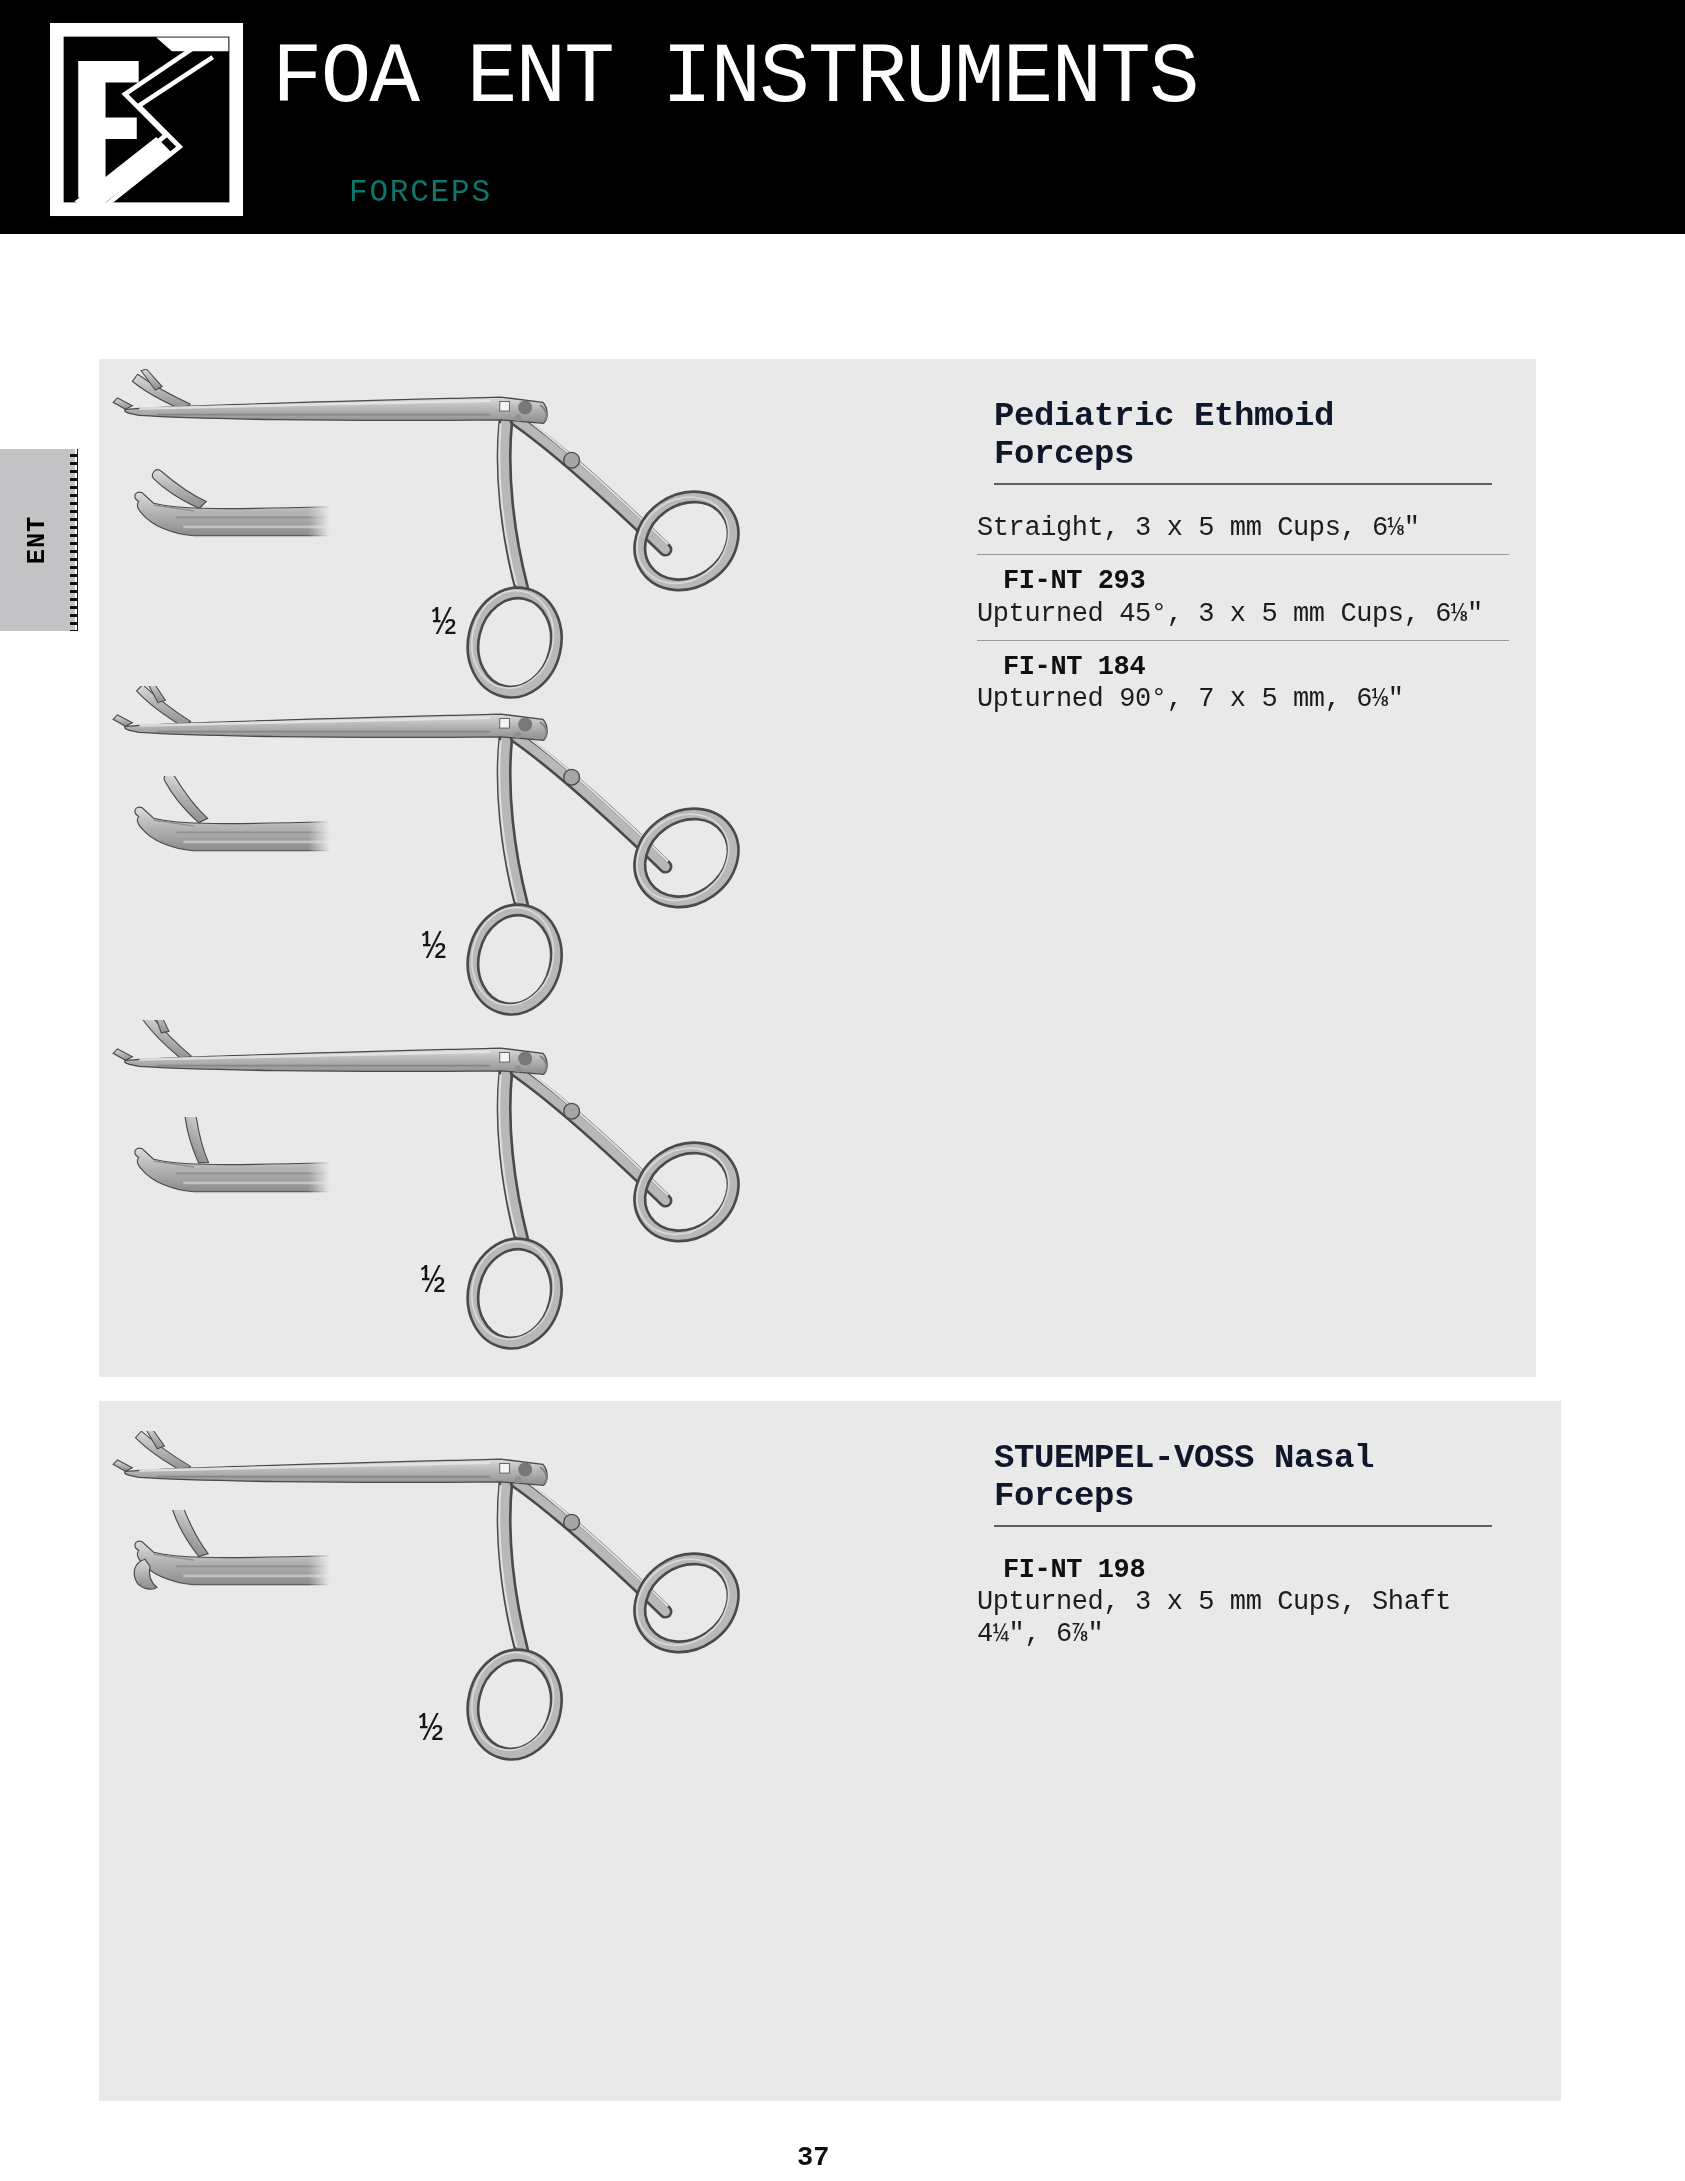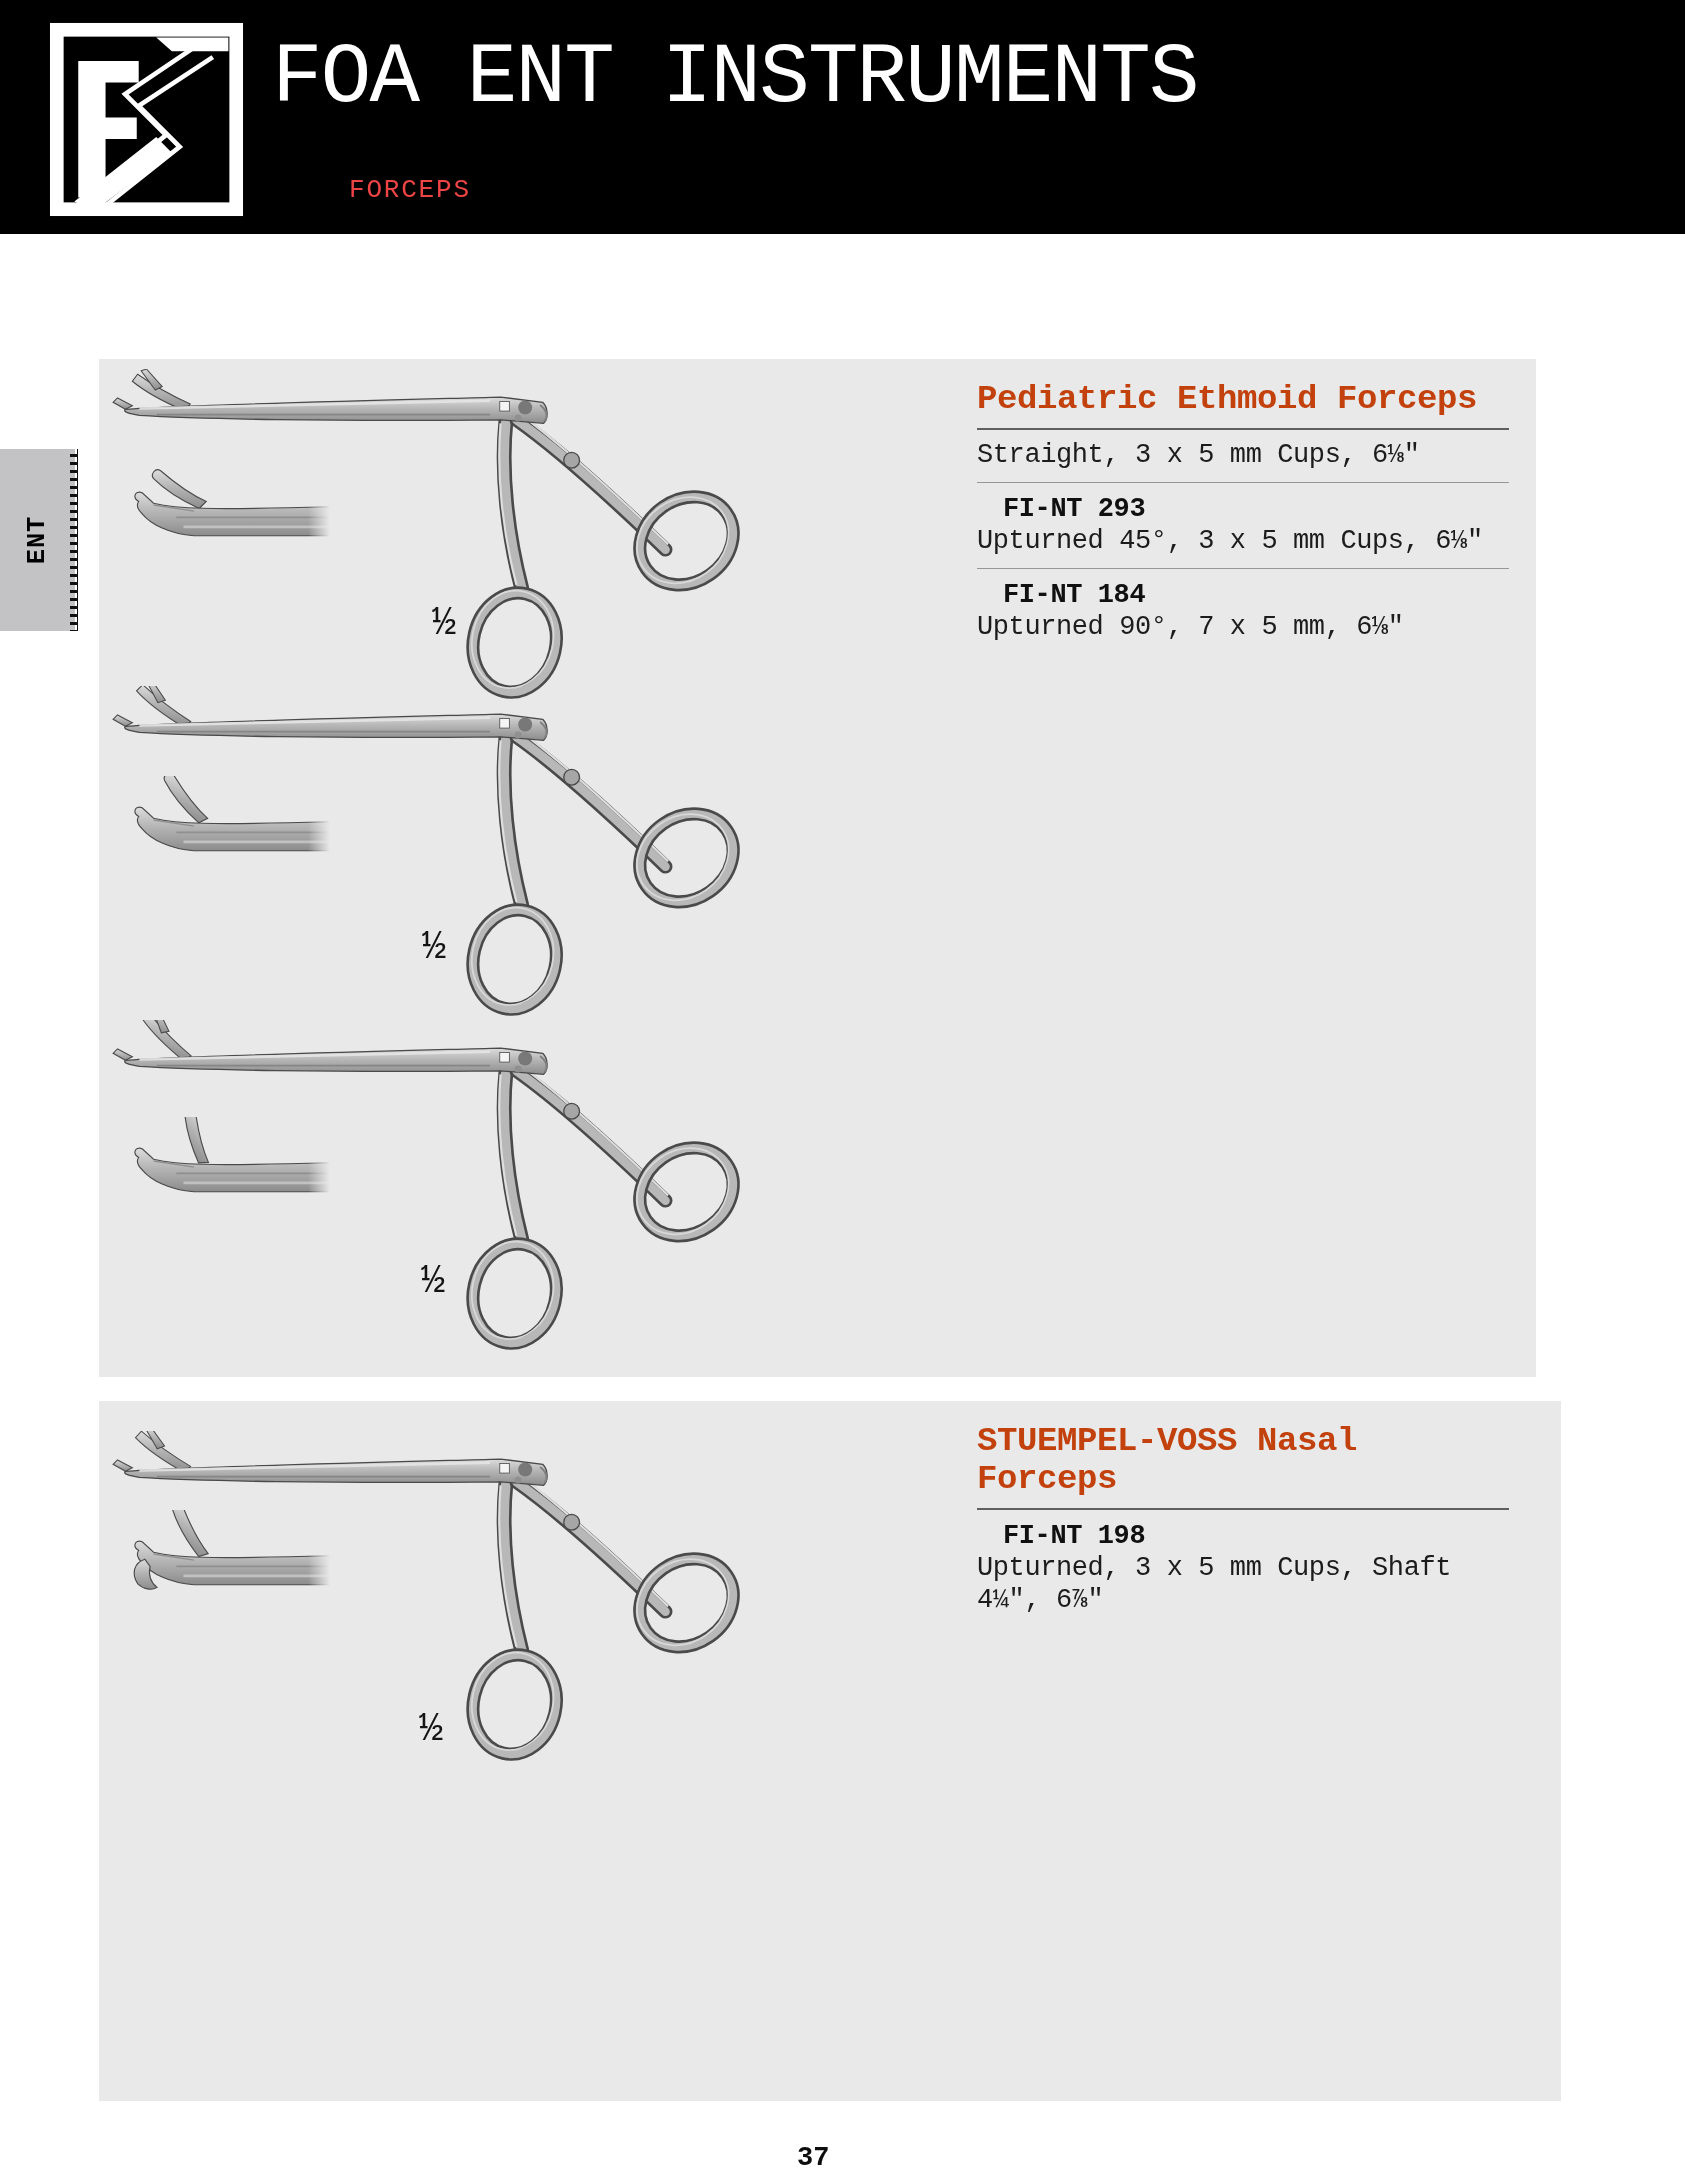--- a/index.html
+++ b/index.html
@@ -16,21 +16,21 @@
     font-family:Liberation Mono, monospace;color:var(--ink);
   }
   
   .header{position:absolute;left:0;top:0;width:1685px;height:234px;background:var(--header-bg);}
   .logo{position:absolute;left:49px;top:21px;width:195px;height:197px;}
   .page-title{
     position:absolute;left:272px;top:30px;color:#ffffff;font-size:85px;font-weight:400;
     letter-spacing:-1.8px;white-space:nowrap;transform:scaleX(.99);transform-origin:left top;
   }
   .page-subtitle{
-    position:absolute;left:349px;top:175px;color:#ef4444;font-size:26px;font-weight:400;
+    position:absolute;left:349px;top:175px;color:#0f766e;font-size:31px;font-weight:400;
     letter-spacing:1.8px;white-space:nowrap;
   }
   
   .side-tab{position:absolute;left:0;top:449px;width:79px;height:182px;}
   .side-tab .tab-bg{position:absolute;left:0;top:0;width:75px;height:182px;background:var(--tab-bg);}
   .side-tab .tab-ruler{
     position:absolute;left:70px;top:0;width:7px;height:182px;
     background:repeating-linear-gradient(to bottom,transparent 0 5.3px,#111 5.3px 8px);
     border-right:1.8px solid #111;
   }
@@ -38,21 +38,21 @@
     position:absolute;left:7px;top:50%;width:61px;text-align:center;
     transform:translateY(-50%) rotate(-90deg);
     font-size:25.5px;font-weight:600;letter-spacing:0.9px;color:#000;
   }
   
   .panel{position:absolute;left:99px;width:1437px;background:var(--panel-bg);}
   .panel-1{top:359px;height:1018px;}
   .panel-2{top:1401px;height:700px;padding-left:25px;}
   .info{position:absolute;left:878px;top:21px;width:532px;}
   .section-title{
-    margin:0;font-size:34px;font-weight:700;letter-spacing:-0.4px;color:#c2410c;
+    margin:17px;font-size:34px;font-weight:700;letter-spacing:-0.4px;color:#0f172a;
     padding-bottom:9.7px;border-bottom:2.6px solid var(--rule-dark);line-height:1.12;
   }
   .prod{padding:9.7px 0 10.5px 0;}
   .prod + .prod{border-top:1.8px solid var(--rule-light);}
   .prod-code{font-size:27px;font-weight:700;color:#101010;padding-left:26px;letter-spacing:-0.4px;line-height:1.2;}
   .prod-desc{font-size:27px;font-weight:400;color:#1c1c1c;margin-top:0;letter-spacing:-0.4px;line-height:1.2;}
   
   .figure{position:absolute;left:104px;width:667px;height:377px;}
   .fig-main{position:absolute;left:0;top:0;width:667px;height:377px;}
   .fig-detail{position:absolute;left:17.6px;width:208px;height:88px;}

